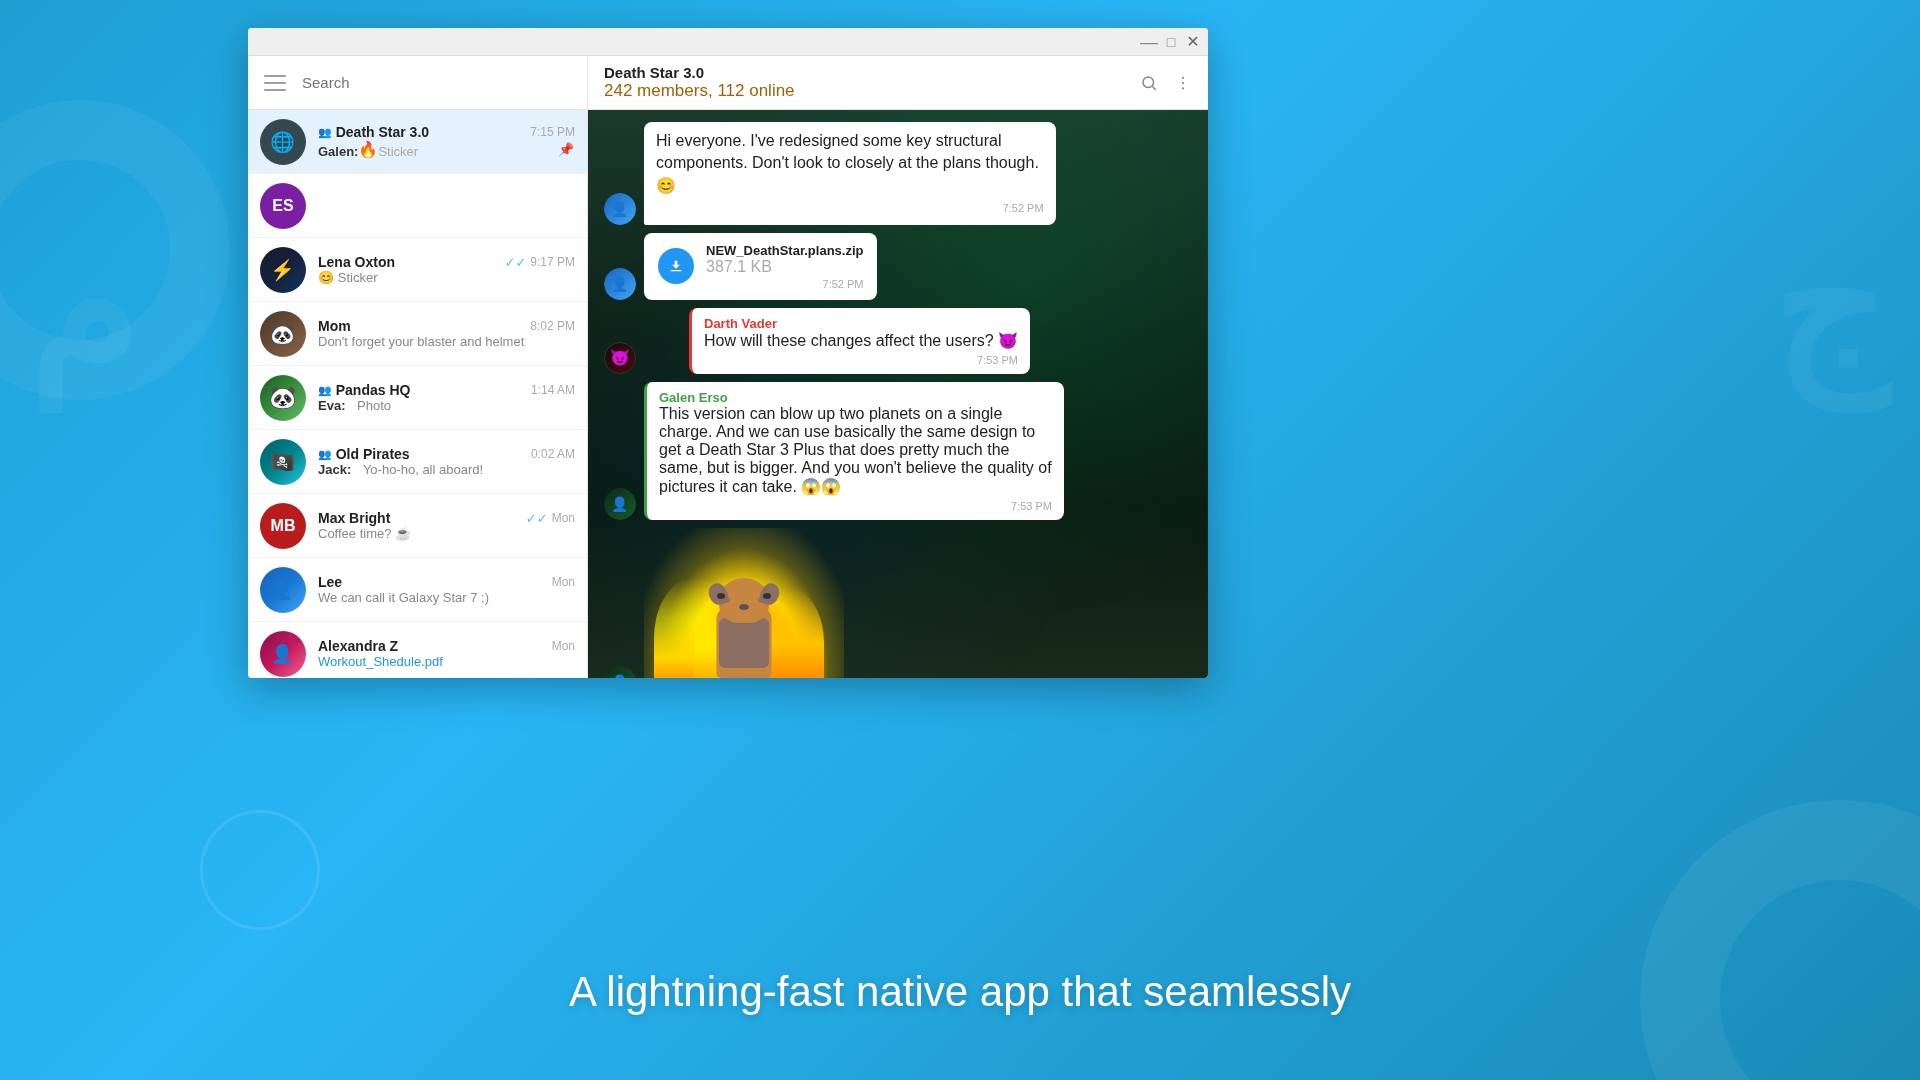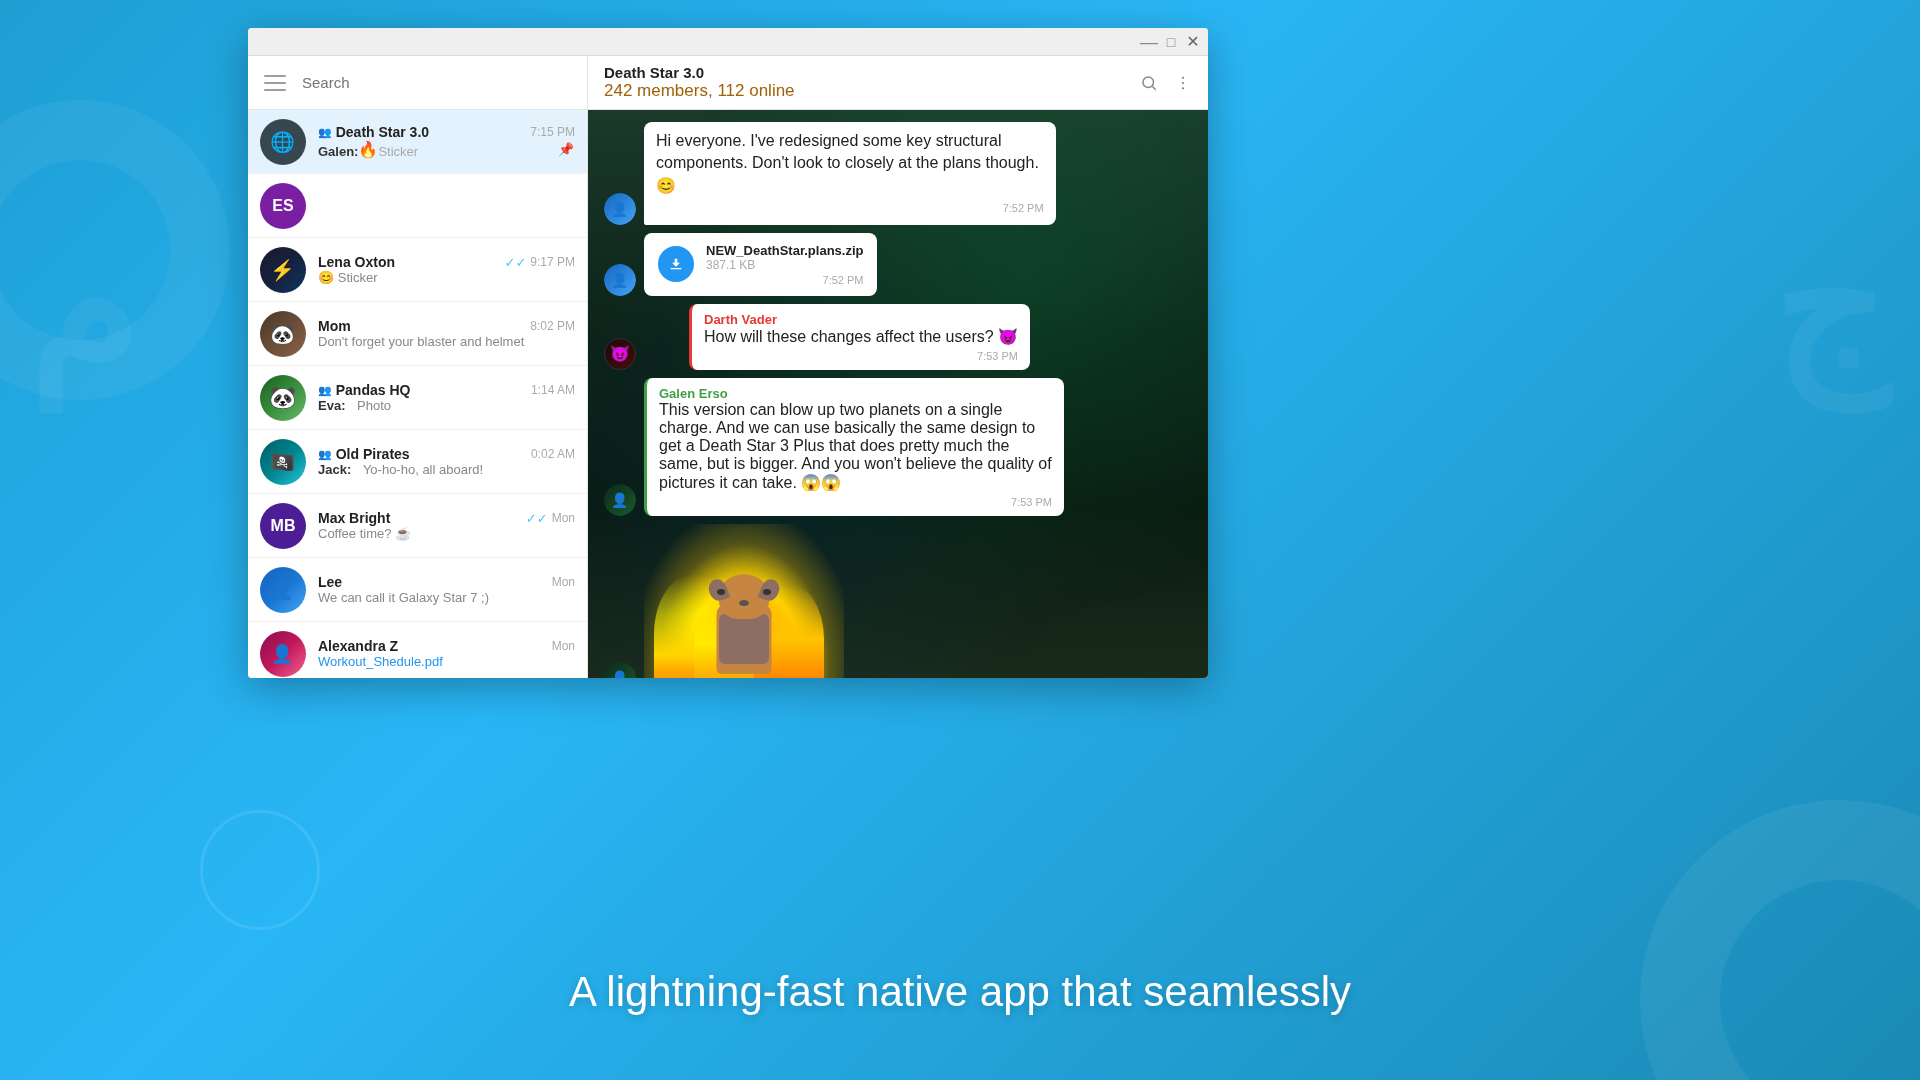--- a/index.html
+++ b/index.html
@@ -323,21 +323,21 @@
       background: #2196f3;
       display: flex;
       align-items: center;
       justify-content: center;
       color: #fff;
       font-size: 16px;
       flex-shrink: 0;
     }
     .file-info { flex: 1; }
     .file-name { font-size: 13px; font-weight: 600; color: #222; }
-    .file-size { font-size: 12px; color: #aaa; }
+    .file-size { font-size: 16px; color: #aaa; }
     .file-time { font-size: 11px; color: #aaa; text-align: right; margin-top: 2px; }
 
     
     .msg-row {
       display: flex;
       align-items: flex-end;
       gap: 8px;
       align-self: flex-start;
       position: relative;
       z-index: 1;
@@ -437,21 +437,21 @@
       z-index: 5;
     }
     .tagline h1 {
       font-size: 42px;
       font-weight: 300;
       color: #fff;
       line-height: 1.3;
       text-shadow: 0 2px 8px rgba(0,0,0,0.2);
     }
     .av-purple { background: #7b1fa2; }
-    .av-gray { background: #4c1d95; }
+    .av-gray { background: #b91c1c; }
 
     
     .av-initials {
       font-size: 16px;
       font-weight: 600;
       color: #fff;
     }
 
     
     .av-death-star {

